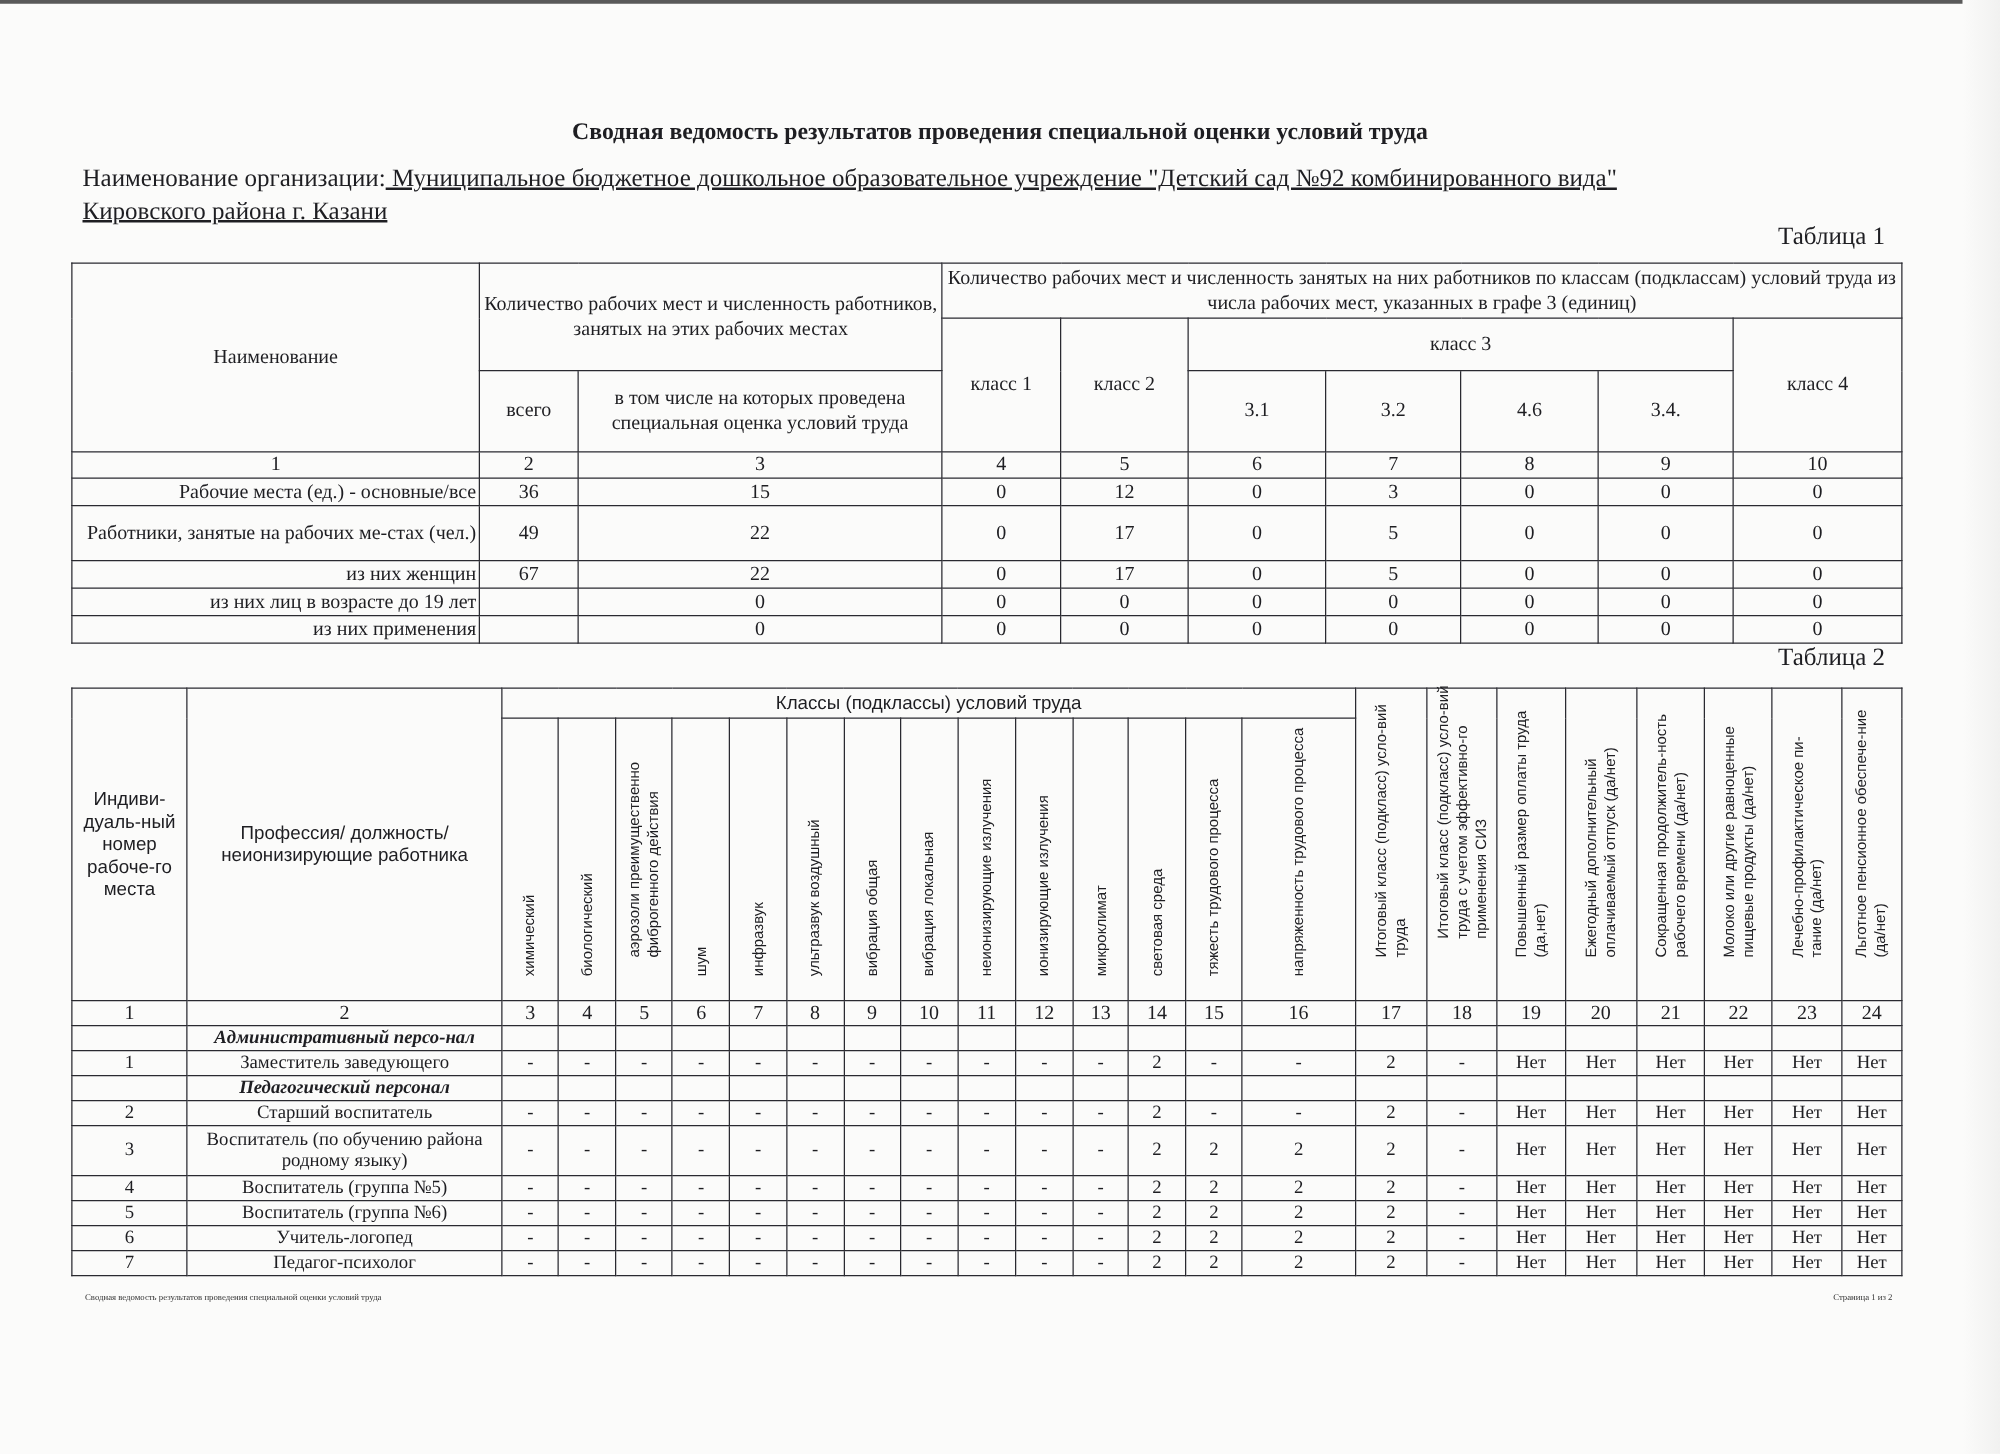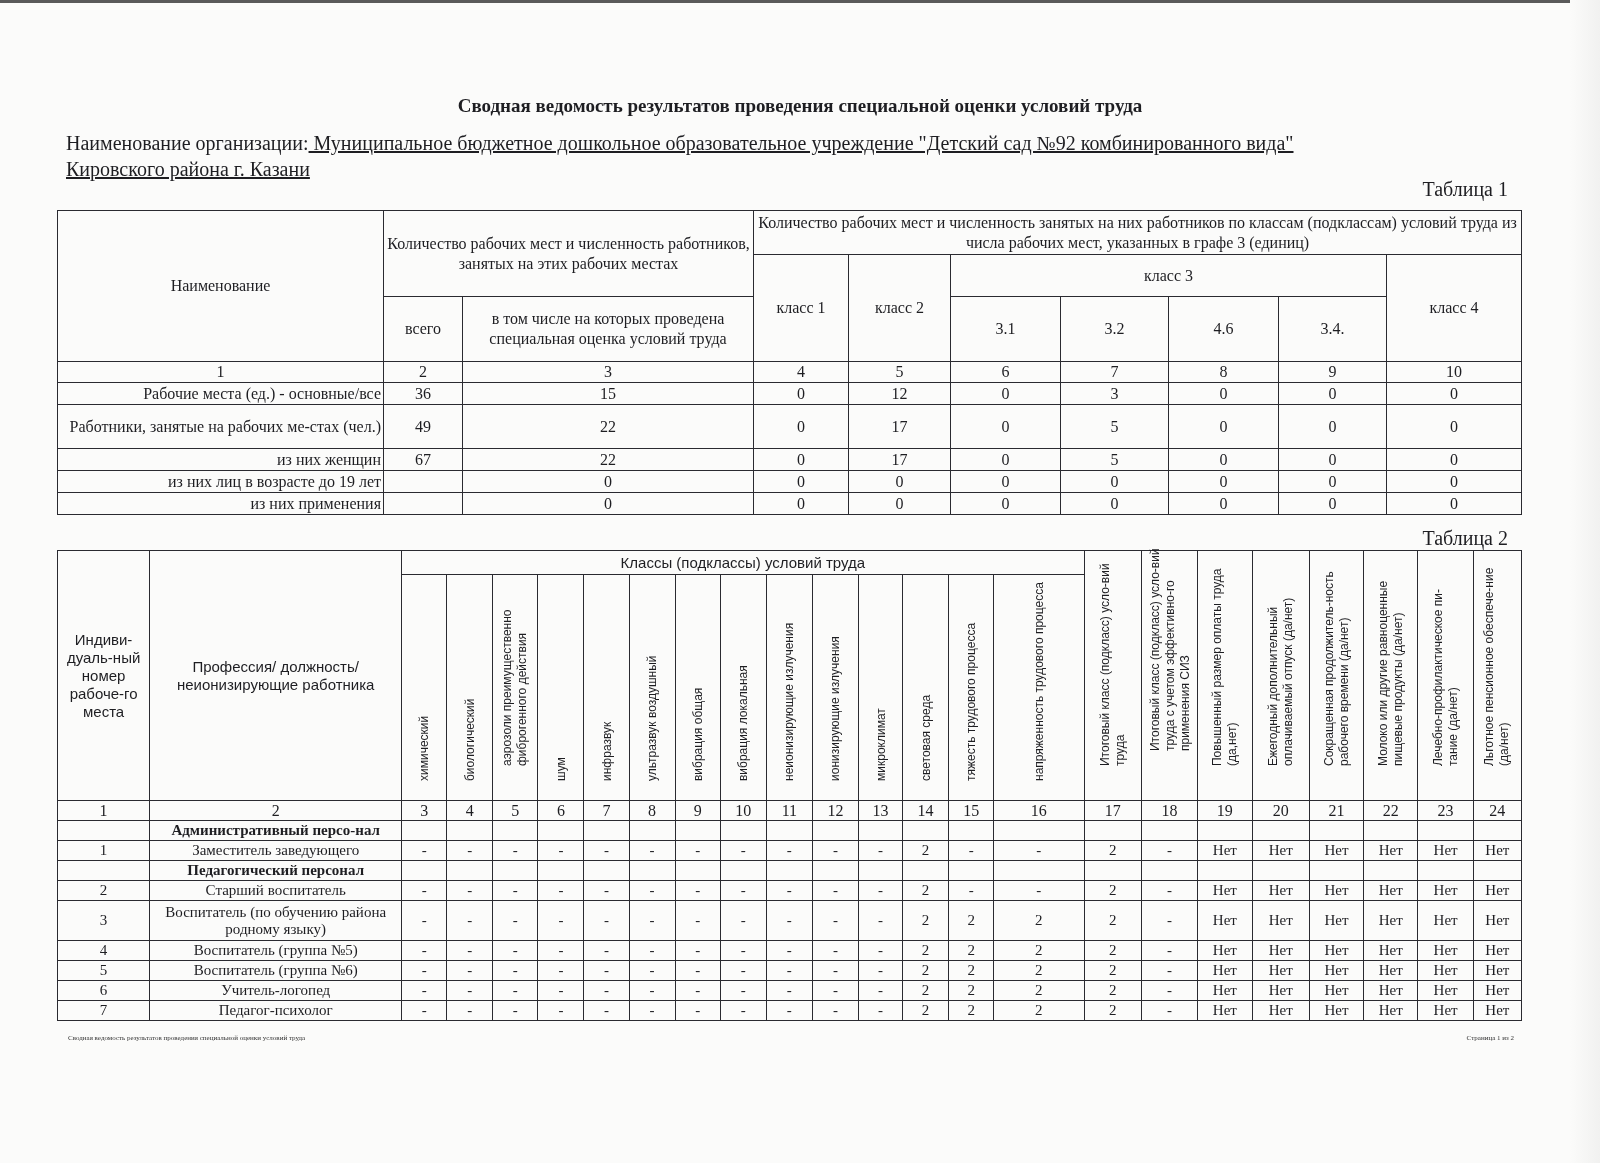--- a/index.html
+++ b/index.html
@@ -36,21 +36,21 @@
   #t2 { left: 57px; top: 550px; width: 1465px; font-size: 15px; }
   #t2 .vh { height: 225px; padding: 0; position: relative; }
   #t2 .vh span {
     position: absolute; left: 50%; bottom: 4px;
     transform-origin: 0 0; transform: rotate(-90deg) translate(0, -50%);
     white-space: nowrap; font-family: "Liberation Sans", sans-serif; font-size: 12px; line-height: 15px;
     text-align: left;
   }
   #t2 .vh span.two { white-space: normal; width: 205px; }
   #t2 .hdr-big { font-family: "Liberation Sans", sans-serif; font-size: 15px; line-height: 18px; }
-  #t2 .group { font-weight: bold; }
+  #t2 .group { font-weight: bold; font-style: italic; }
   #t2 td { height: 19px; }
   #t2 .num-row td { font-size: 16px; }
   .footer-left { position: absolute; left: 68px; top: 1034px; font-size: 7px; color: #333; }
   .footer-right { position: absolute; right: 86px; top: 1034px; font-size: 7px; color: #333; }
 </style>
 </head>
 <body>
 
 <div class="scan-edge-top"></div>
 <div class="scan-edge-right"></div>
@@ -167,21 +167,21 @@
         <td>0</td>
         <td>0</td>
         <td>0</td>
         <td>0</td>
         <td>0</td>
         <td>0</td>
       </tr>
     </tbody>
 </table>
 
-<div class="table-label" style="top:527px;">Таблица 2</div>
+<div class="table-label" style="top:515px;">Таблица 2</div>
 
 <table id="t2">
   <colgroup id="t2-cols">
       <col style="width:90px">
       <col style="width:246px">
       <col style="width:44px">
       <col style="width:45px">
       <col style="width:44px">
       <col style="width:45px">
       <col style="width:44px">

